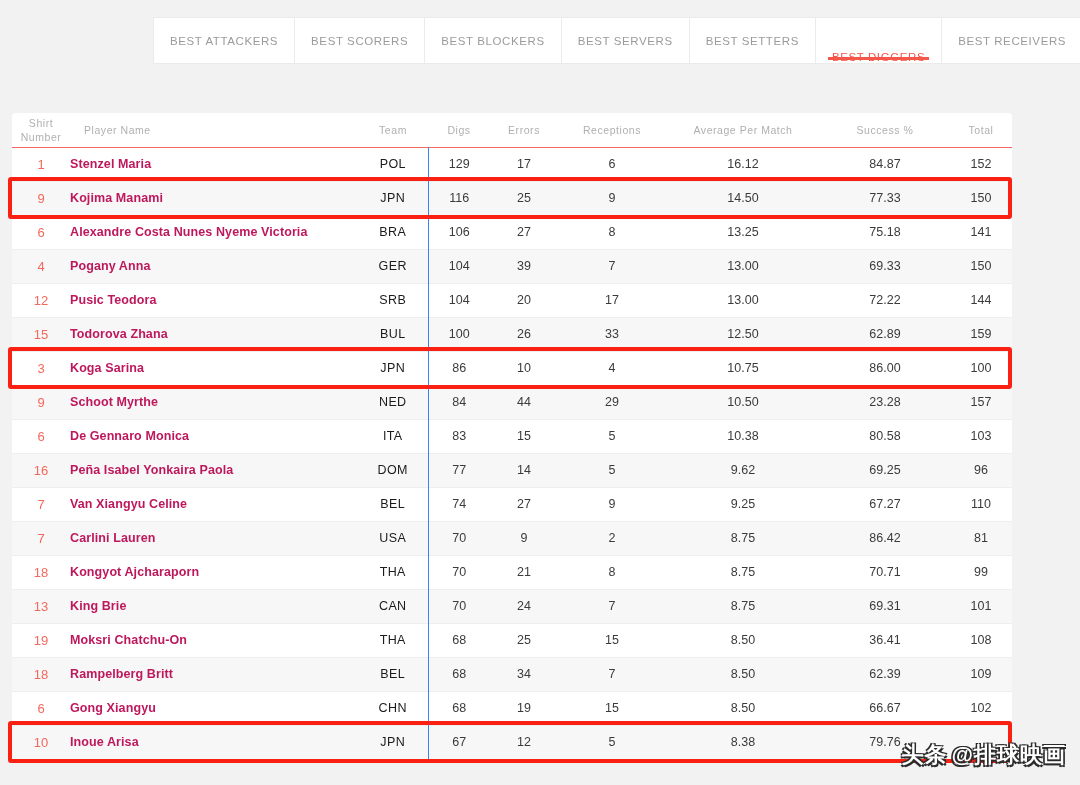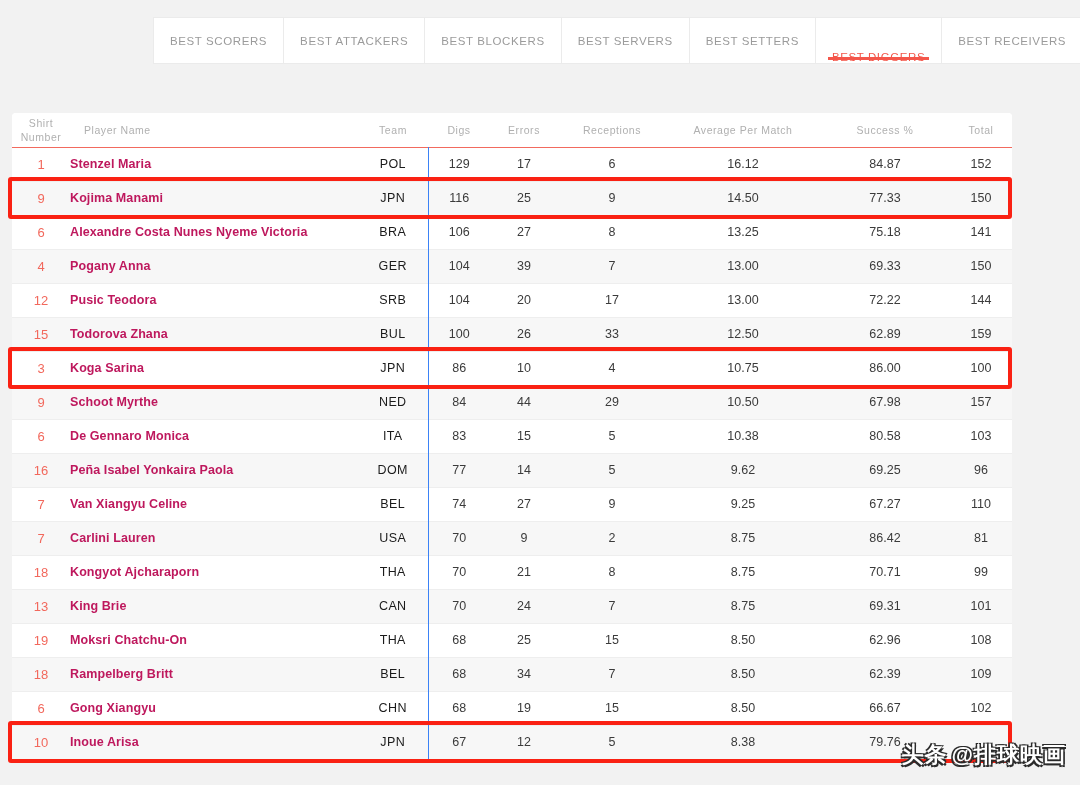--- a/index.html
+++ b/index.html
@@ -178,24 +178,24 @@
     padding-left: 12px;
   }
 </style>
 </head>
 <body>
 
 <div id="app">
 
   <div class="tabbar" id="tabbar">
       <div class="tab">
+        <span class="tab-label">BEST ATTACKERS</span>
+      </div>
+      <div class="tab">
         <span class="tab-label">BEST SCORERS</span>
-      </div>
-      <div class="tab">
-        <span class="tab-label">BEST ATTACKERS</span>
       </div>
       <div class="tab">
         <span class="tab-label">BEST BLOCKERS</span>
       </div>
       <div class="tab">
         <span class="tab-label">BEST SERVERS</span>
       </div>
       <div class="tab">
         <span class="tab-label">BEST SETTERS</span>
       </div>
@@ -318,21 +318,21 @@
             <td class="t-num">100</td>
           </tr>
           <tr class="alt">
             <td class="t-shirt">9</td>
             <td class="t-name">Schoot Myrthe</td>
             <td class="t-team">NED</td>
             <td class="t-num">84</td>
             <td class="t-num">44</td>
             <td class="t-num">29</td>
             <td class="t-num">10.50</td>
-            <td class="t-num">67.98</td>
+            <td class="t-num">23.28</td>
             <td class="t-num">157</td>
           </tr>
           <tr class="">
             <td class="t-shirt">6</td>
             <td class="t-name">De Gennaro Monica</td>
             <td class="t-team">ITA</td>
             <td class="t-num">83</td>
             <td class="t-num">15</td>
             <td class="t-num">5</td>
             <td class="t-num">10.38</td>
@@ -395,21 +395,21 @@
             <td class="t-num">101</td>
           </tr>
           <tr class="">
             <td class="t-shirt">19</td>
             <td class="t-name">Moksri Chatchu-On</td>
             <td class="t-team">THA</td>
             <td class="t-num">68</td>
             <td class="t-num">25</td>
             <td class="t-num">15</td>
             <td class="t-num">8.50</td>
-            <td class="t-num">62.96</td>
+            <td class="t-num">36.41</td>
             <td class="t-num">108</td>
           </tr>
           <tr class="alt">
             <td class="t-shirt">18</td>
             <td class="t-name">Rampelberg Britt</td>
             <td class="t-team">BEL</td>
             <td class="t-num">68</td>
             <td class="t-num">34</td>
             <td class="t-num">7</td>
             <td class="t-num">8.50</td>

